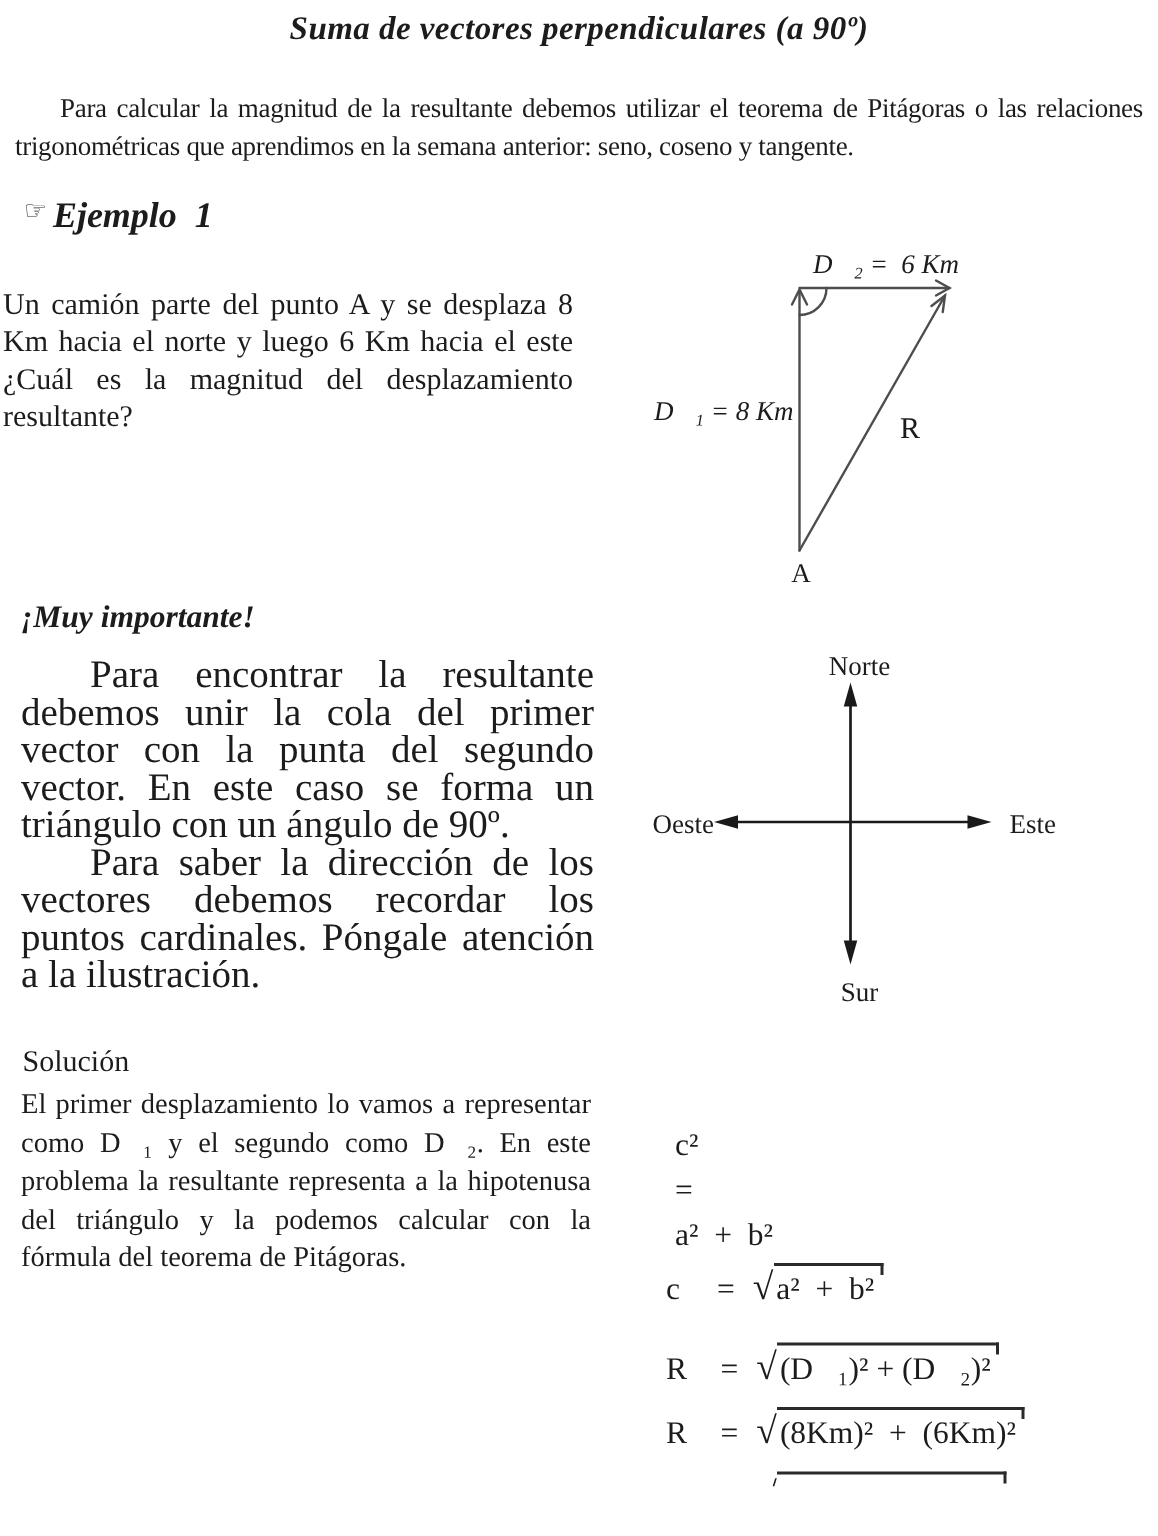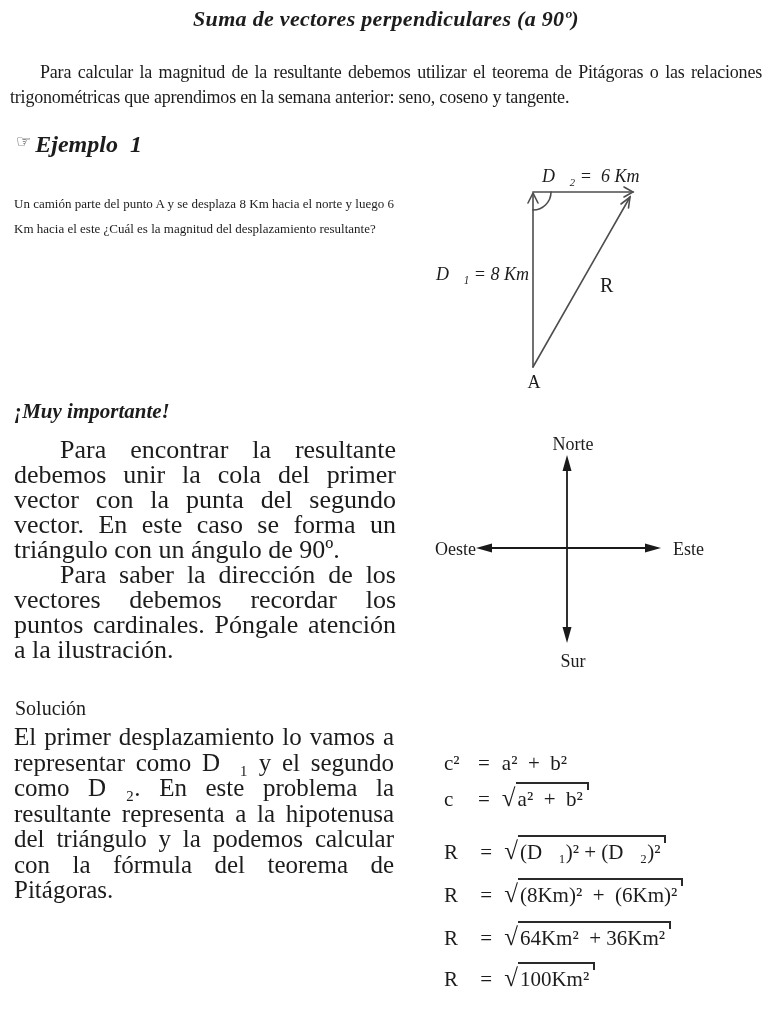--- a/index.html
+++ b/index.html
@@ -26,39 +26,39 @@
     font-style:normal; font-weight:normal; font-size:17px;
     vertical-align:5px; margin-right:4px;
     font-family:"DejaVu Sans",sans-serif;
   }
   .ex-title { white-space:pre; }
   .ex-sub {
     position:absolute; top:163px; left:14px;
     font-size:19.5px; font-weight:bold;
   }
   .ex-body {
-    position:absolute; top:191px; left:14px; width:380px; margin:0;
-    font-size:13px; line-height:25px; text-align:justify;
+    position:absolute; top:191px; left:2px; width:380px; margin:0;
+    font-size:20px; line-height:25px; text-align:justify;
   }
   .imp-heading {
     position:absolute; top:399px; left:14px;
     font-size:21px; font-weight:bold; font-style:italic;
   }
   .imp-text { position:absolute; top:437px; left:14px; width:382px; }
   .imp-text p {
     margin:0; font-size:26px; line-height:25px;
     text-align:justify; text-indent:46px;
   }
   .sol-heading {
     position:absolute; top:697px; left:15px;
     font-size:20px; font-weight:normal;
   }
   .sol-body {
     position:absolute; top:724px; left:14px; width:380px; margin:0;
-    font-size:25px; line-height:25.5px; text-align:justify;
+    font-size:19px; line-height:25.5px; text-align:justify;
   }
   .triangle-svg { position:absolute; left:430px; top:150px; }
   .compass-svg  { position:absolute; left:430px; top:430px; }
   svg text { font-family:"Liberation Serif","DejaVu Serif",serif; fill:#1c1c1c; white-space:pre; }
   .dlabel { font-style:italic; font-size:18px; }
   .rlabel { font-size:20px; }
   .alabel { font-size:18px; }
   .clabel { font-size:18px; }
   .formulas { position:absolute; left:444px; top:748px; font-size:21px; }
   .formula { display:flex; align-items:baseline; white-space:pre; line-height:30px; }
@@ -67,21 +67,21 @@
   .rad { display:inline-flex; align-items:baseline; }
   .rad-sign { font-size:25px; }
   .radicand {
     display:inline-block; border-top:2px solid #2a2a2a;
     padding:0 6px 0 2px; position:relative;
   }
   .radicand::after {
     content:""; position:absolute; right:0; top:-2px;
     width:2px; height:8px; background:#2a2a2a;
   }
-  .f1 { margin-bottom:4px; }
+  .f1 { margin-bottom:4px;flex-direction:column; }
   .f2 { margin-bottom:21px; }
   .f3 { margin-bottom:11px; }
   .f4 { margin-bottom:11px; }
   .f5 { margin-bottom:9px; }
   .f6 { margin-bottom:9px; }
   .f7 { font-weight:bold; }
 </style>
 </head>
 <body>
 

